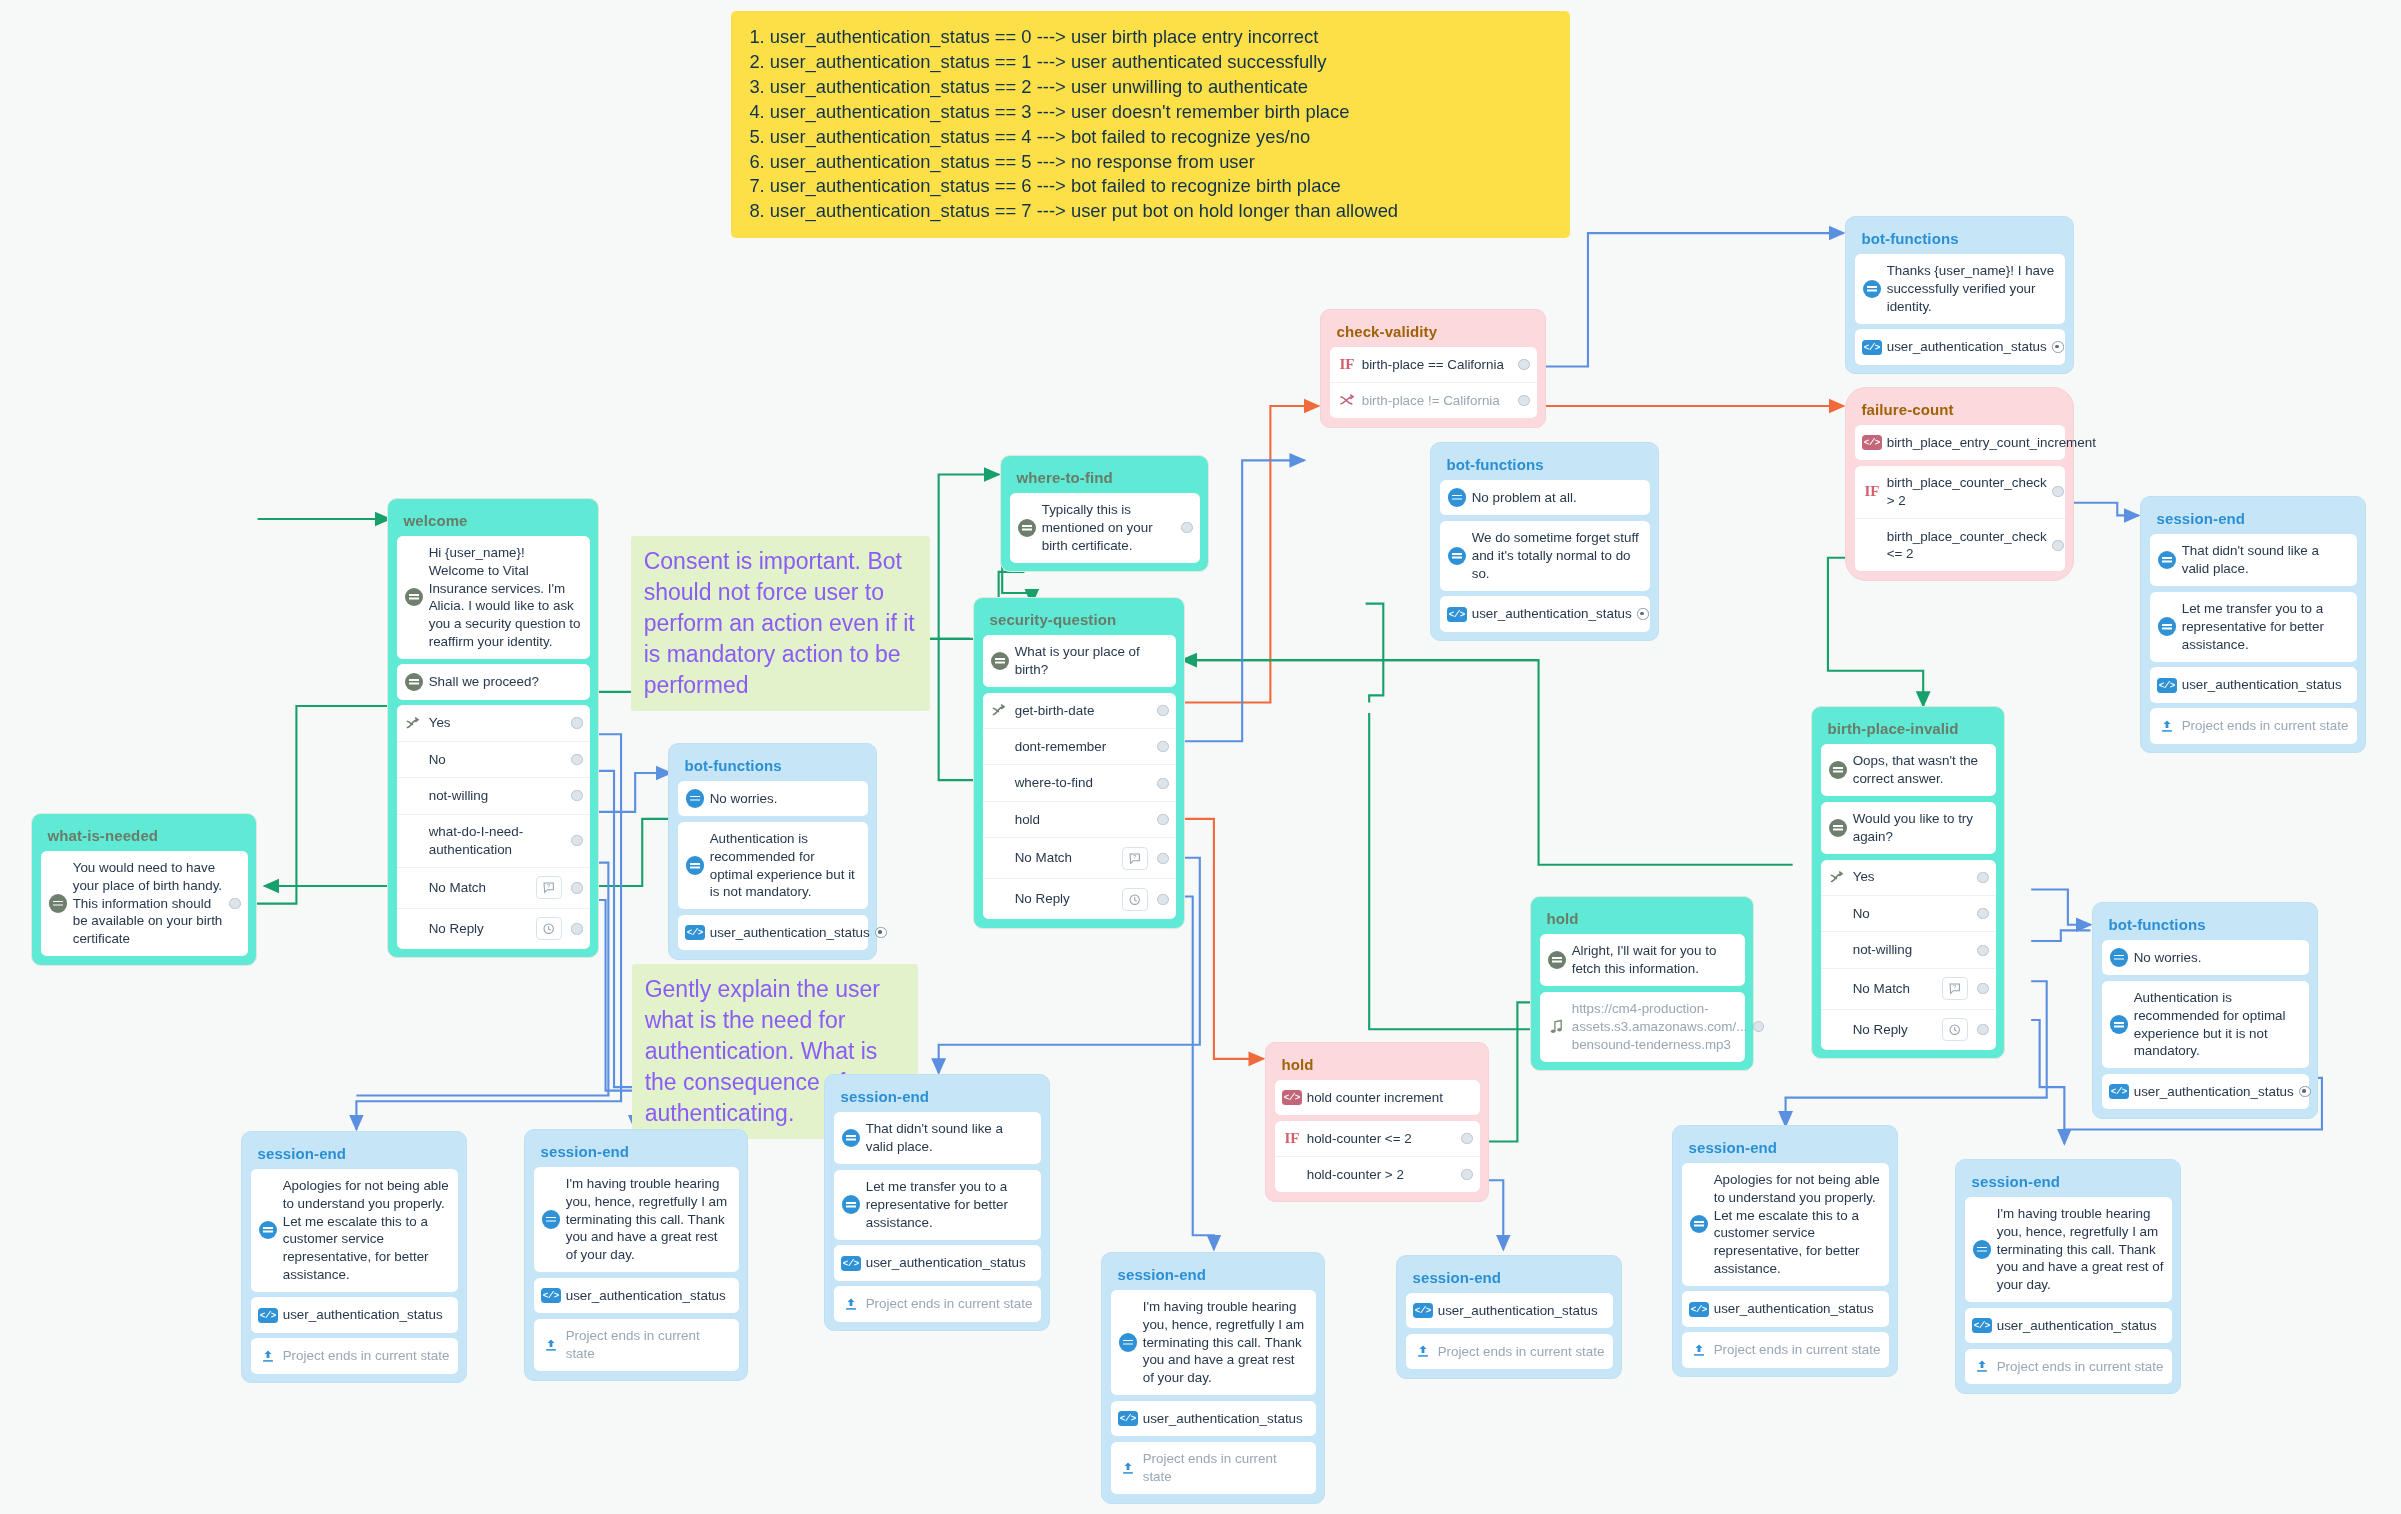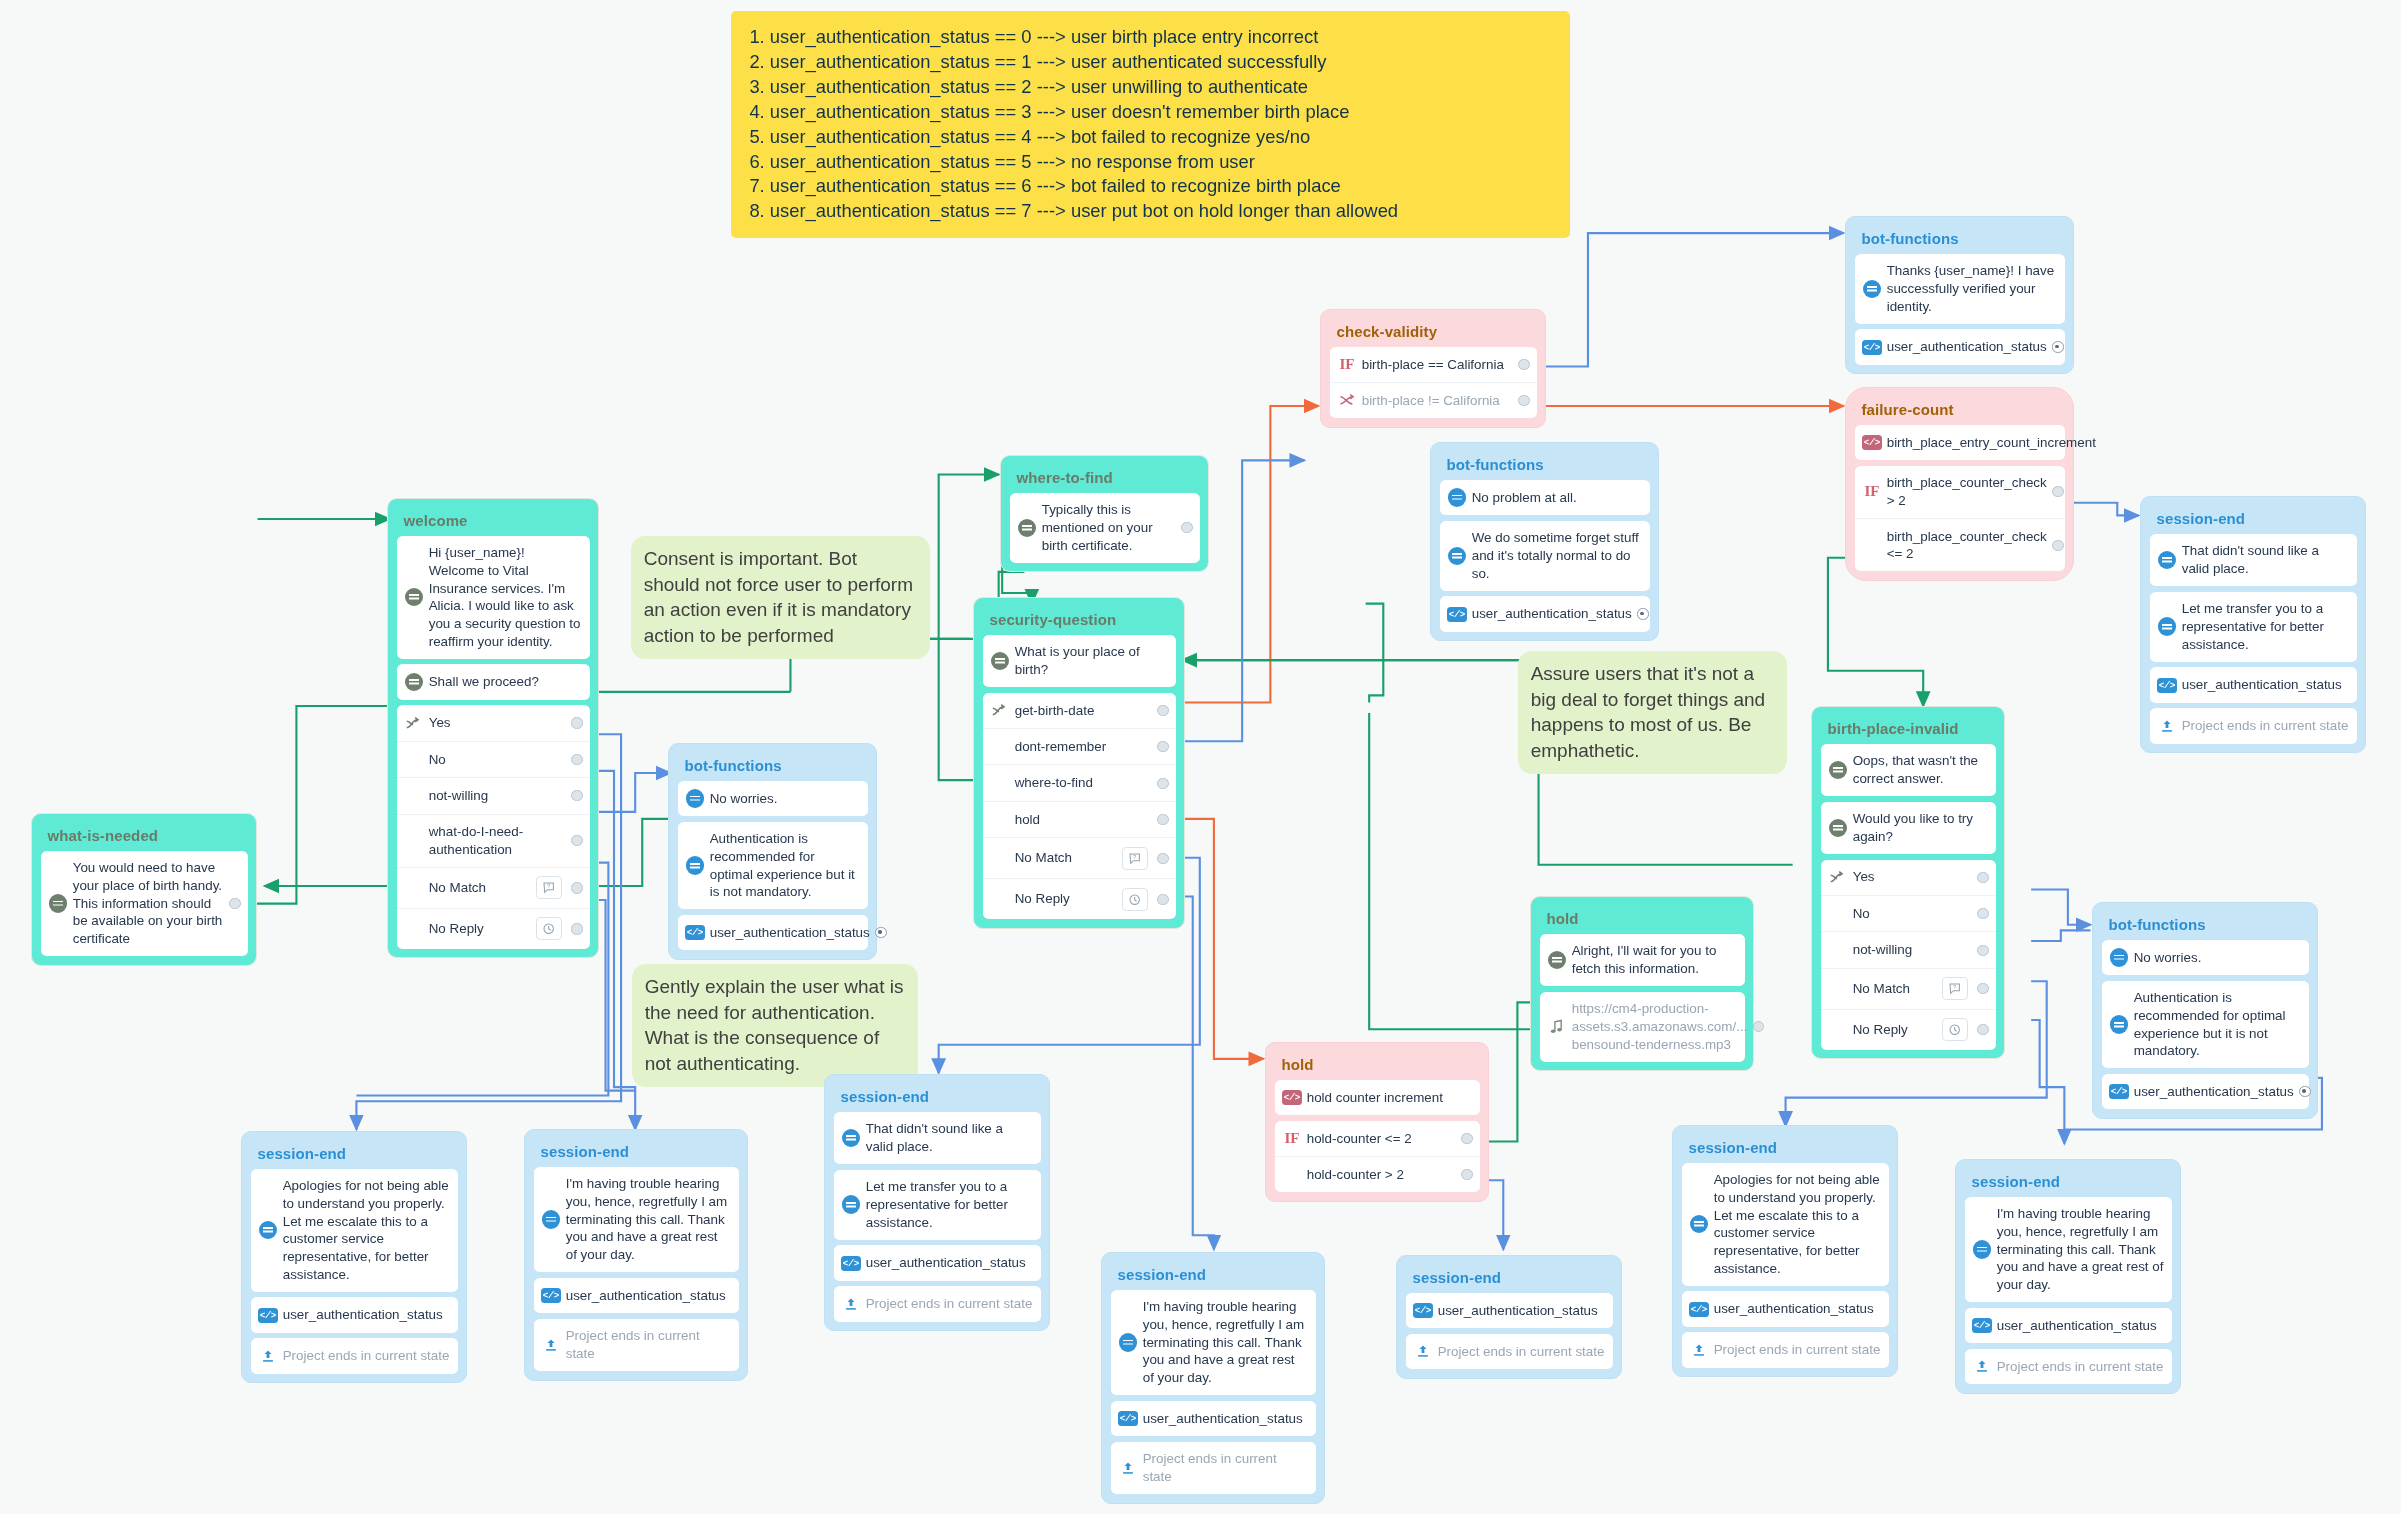--- a/index.html
+++ b/index.html
@@ -5,21 +5,21 @@
   html,body{margin:0;padding:0;background:#f7f8f8;}
   body{font-family:"Liberation Sans", sans-serif;color:#2a3f5a;}
   #canvas{position:relative;width:2401px;height:1515px;background:#f7f8f8;overflow:hidden;}
   svg.edges{position:absolute;left:0;top:0;width:2401px;height:1515px;pointer-events:none;}
 
   
   .legend{position:absolute;background:#fde047;border-radius:5px;padding:14px 18.4px;}
   .legend div{font-size:18.4px;line-height:1.35;color:#11324d;white-space:nowrap;}
 
   
-  .note{position:absolute;background:#e2f2cb;border-radius:14px;padding:10px 12.7px;font-size:19px;line-height:1.35;color:#404040;}
+  .note{position:absolute;background:#e2f2cb;border-radius:3px;padding:10px 12.7px;font-size:23px;line-height:1.35;color:#8b5cf6;}
 
   
   .node{position:absolute;border-radius:10px;padding:8.5px;box-sizing:border-box;}
   .node.green{background:#5eead4;border:1.4px solid #dfe8dc;}
   .node.blue{background:#c6e6f8;border:1.4px solid #bfe0f3;}
   .node.pink{background:#fbd9dd;border:1.4px solid #f8d0d6;}
   .node.purple{background:#eee0f0;border:1.4px solid #e6d4e9;}
   .node-title{font-size:15px;font-weight:bold;margin:4.2px 0 7px 7px;letter-spacing:0.1px;}
   .green .node-title{color:#6b7b6a;}
   .blue  .node-title{color:#2b8fd4;}
@@ -144,21 +144,20 @@
     <div>3. user_authentication_status == 2 ---&gt; user unwilling to authenticate</div>
     <div>4. user_authentication_status == 3 ---&gt; user doesn't remember birth place</div>
     <div>5. user_authentication_status == 4 ---&gt; bot failed to recognize yes/no</div>
     <div>6. user_authentication_status == 5 ---&gt; no response from user</div>
     <div>7. user_authentication_status == 6 ---&gt; bot failed to recognize birth place</div>
     <div>8. user_authentication_status == 7 ---&gt; user put bot on hold longer than allowed</div>
   </div>
 
   <div class="note" style="left:631px;top:536px;width:274px;">Consent is important. Bot should not force user to perform an action even if it is mandatory action to be performed</div>
   <div class="note" style="left:632px;top:964px;width:261px;">Gently explain the user what is the need for authentication. What is the consequence of not authenticating.</div>
-  <div class="note" style="left:1518px;top:651px;width:244px;">Assure users that it's not a big deal to forget things and happens to most of us. Be emphathetic.</div>
 
 
   <div class="node green" style="left:387px;top:498px;width:212px;">
     <div class="node-title">welcome</div>
     <div class="card">
       <div class="row">
           <span class="ic">
             <i class="bub g"></i>
           </span>
         <span class="tx">Hi {user_name}! Welcome to Vital Insurance services. I'm Alicia. I would like to ask you a security question to reaffirm your identity.</span>

